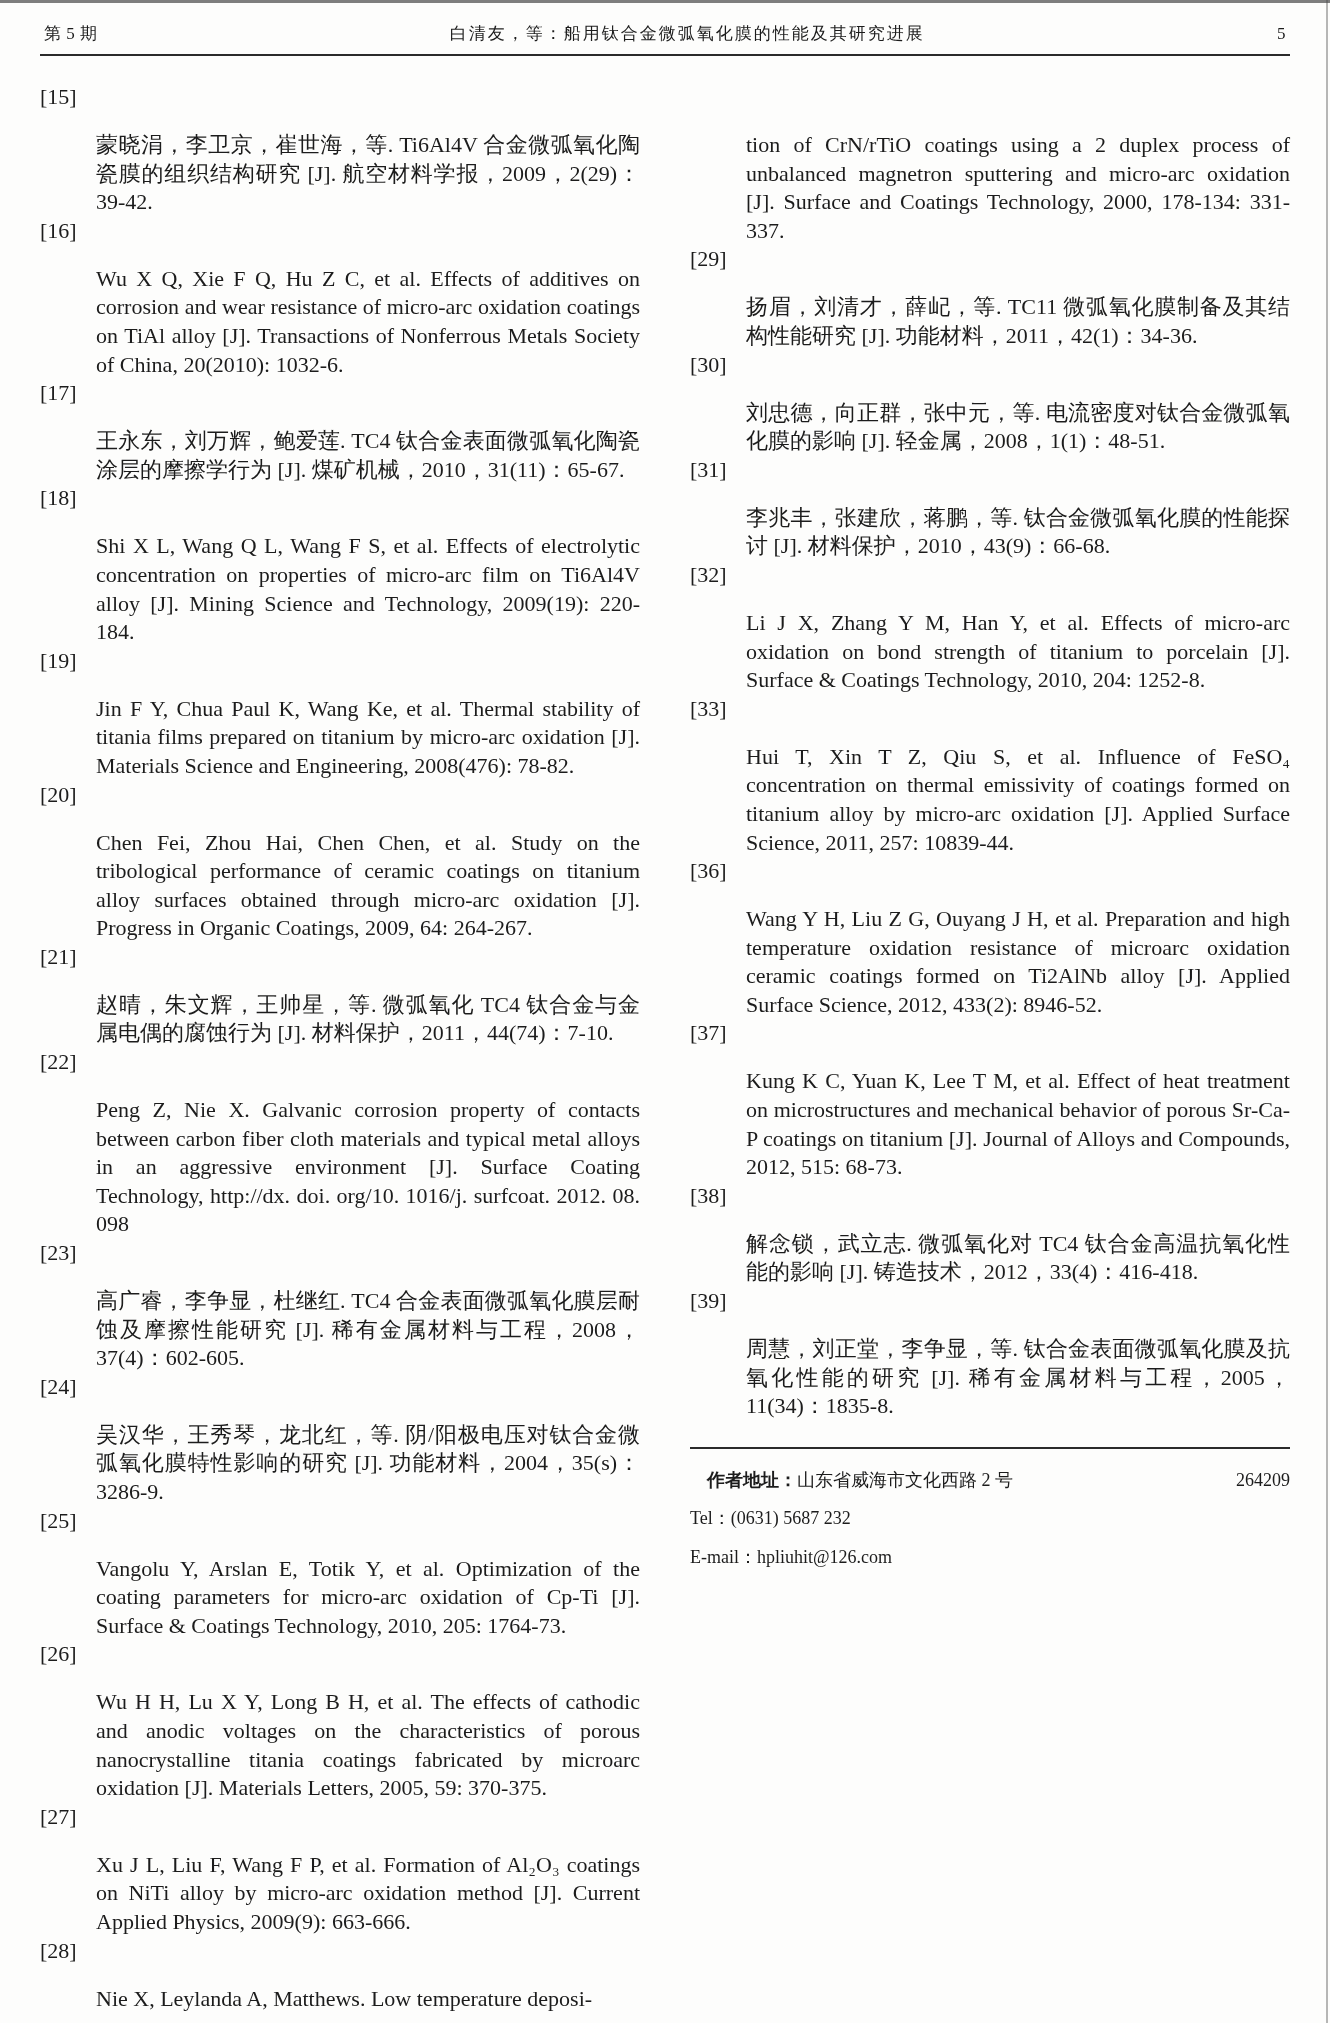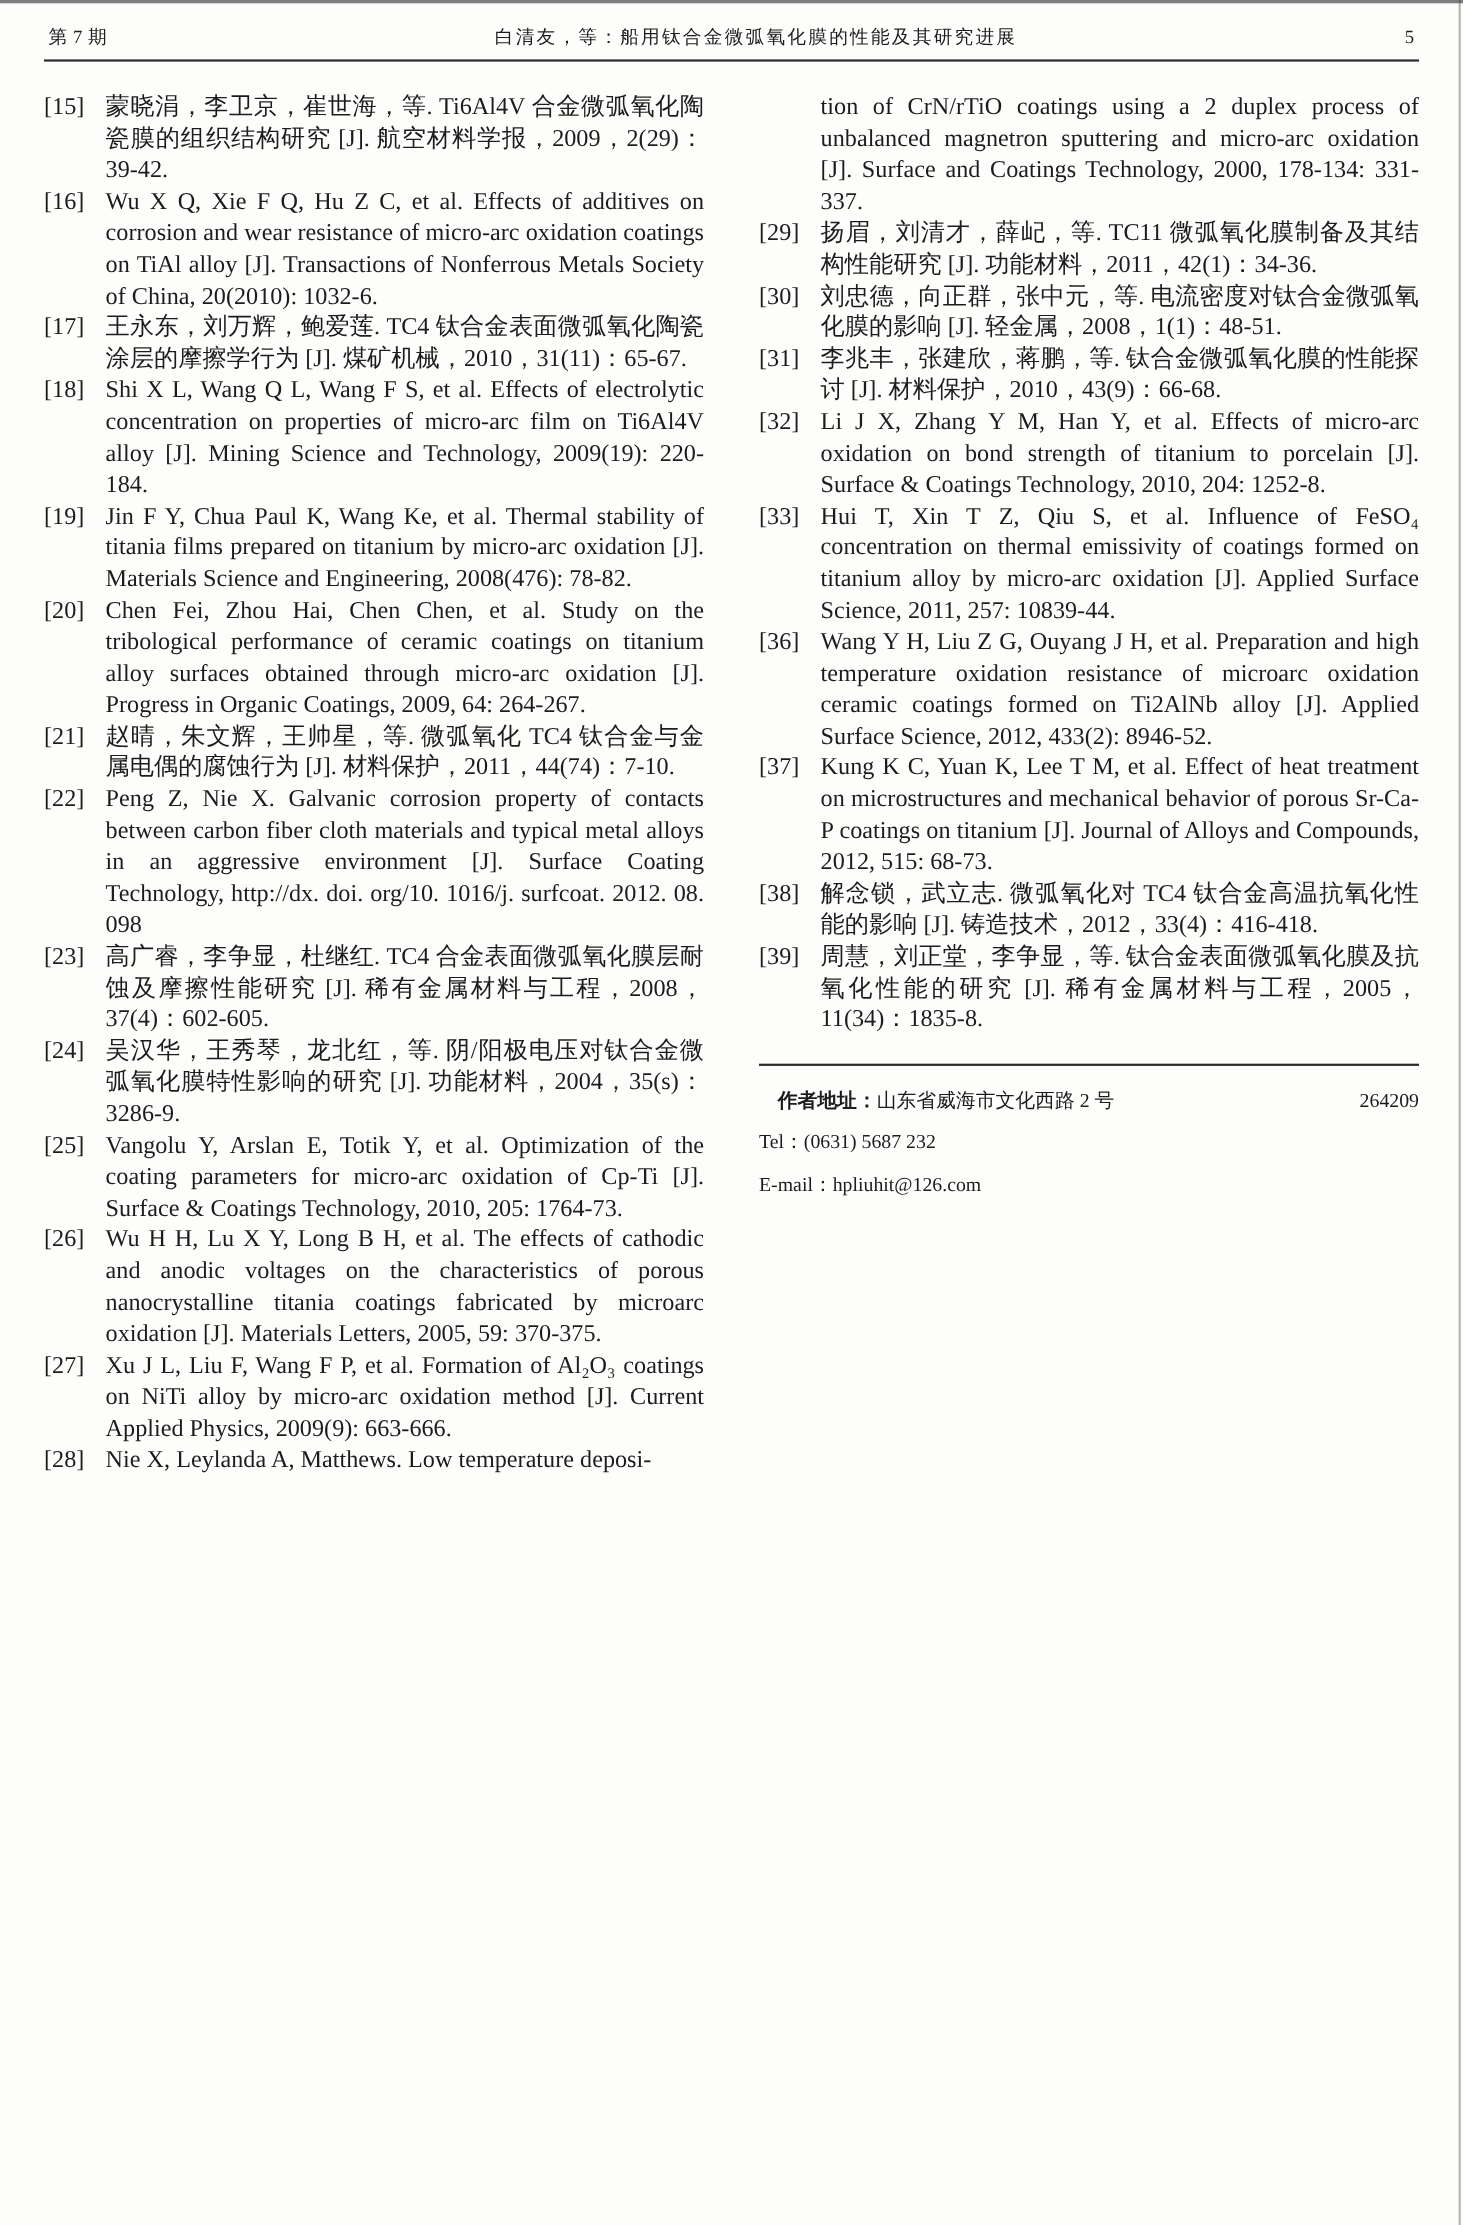--- a/index.html
+++ b/index.html
@@ -34,42 +34,42 @@
     border: none; border-top: 2.5px solid #2b2b2b;
     margin: 0 0 27px 0;
   }
   .columns { display: flex; gap: 50px; }
   .column { flex: 1; min-width: 0; }
   .ref {
     display: flex;
     font-size: 22px; line-height: 28.6px;
   }
   .ref-id { width: 56px; flex: none; }
-  .ref-body { flex: 1; text-align: justify; }
+  .ref-body { flex: 1; text-align: justify; margin-top: 48px; }
   .author-block { margin-top: 26px; }
   .author-rule {
     border: none; border-top: 2.5px solid #2b2b2b;
     margin: 0 0 12px 0;
   }
   .author-line {
     font-size: 18px; line-height: 38.5px;
   }
   .author-line-first { display: flex; justify-content: space-between; }
   .bold { font-weight: bold; margin-left: 17px; }
 </style>
 </head>
 <body>
 
 <div class="scan-edge-top"></div>
 <div class="scan-edge-right"></div>
 
 <div class="page">
 
   <div class="header-row">
-    <span class="header-issue">第 7 期</span>
+    <span class="header-issue">第 5 期</span>
     <span class="header-title">白清友，等：船用钛合金微弧氧化膜的性能及其研究进展</span>
     <span class="header-page">5</span>
   </div>
   <hr class="header-rule">
 
   <div class="columns">
     <div class="column">
       <div id="left-col">
           <div class="ref">
             <span class="ref-id">[15]</span>

